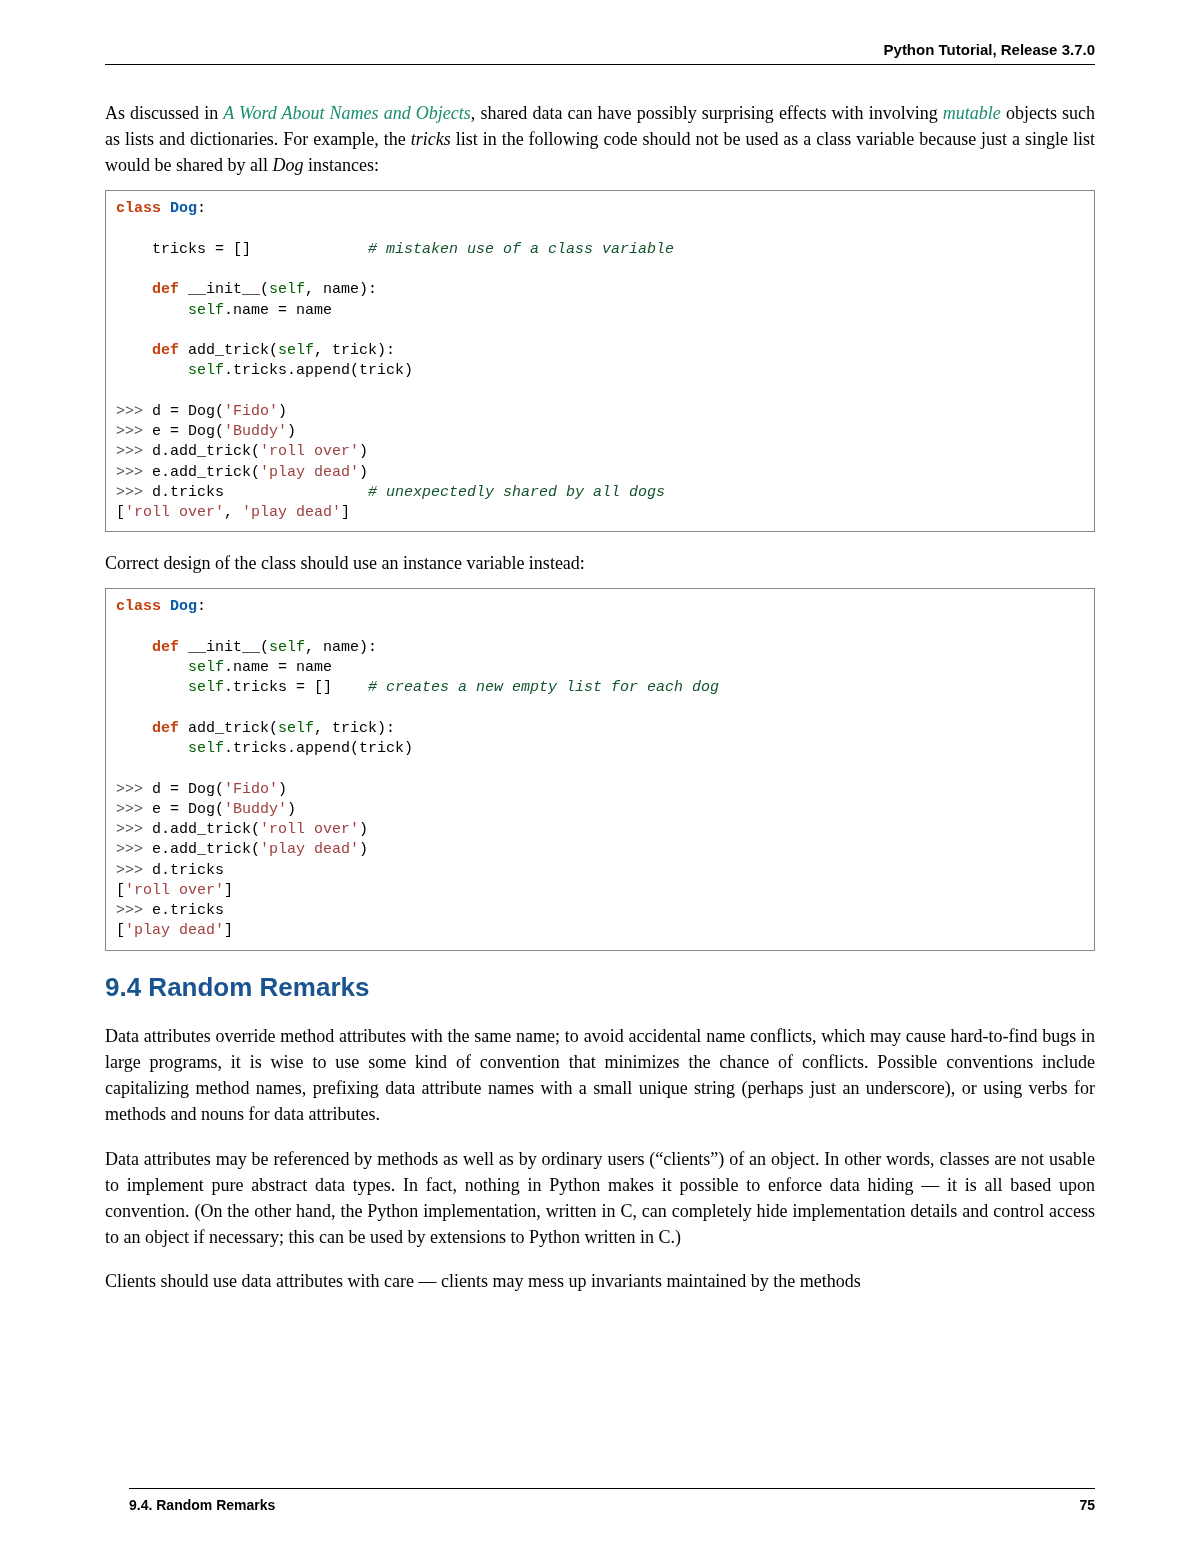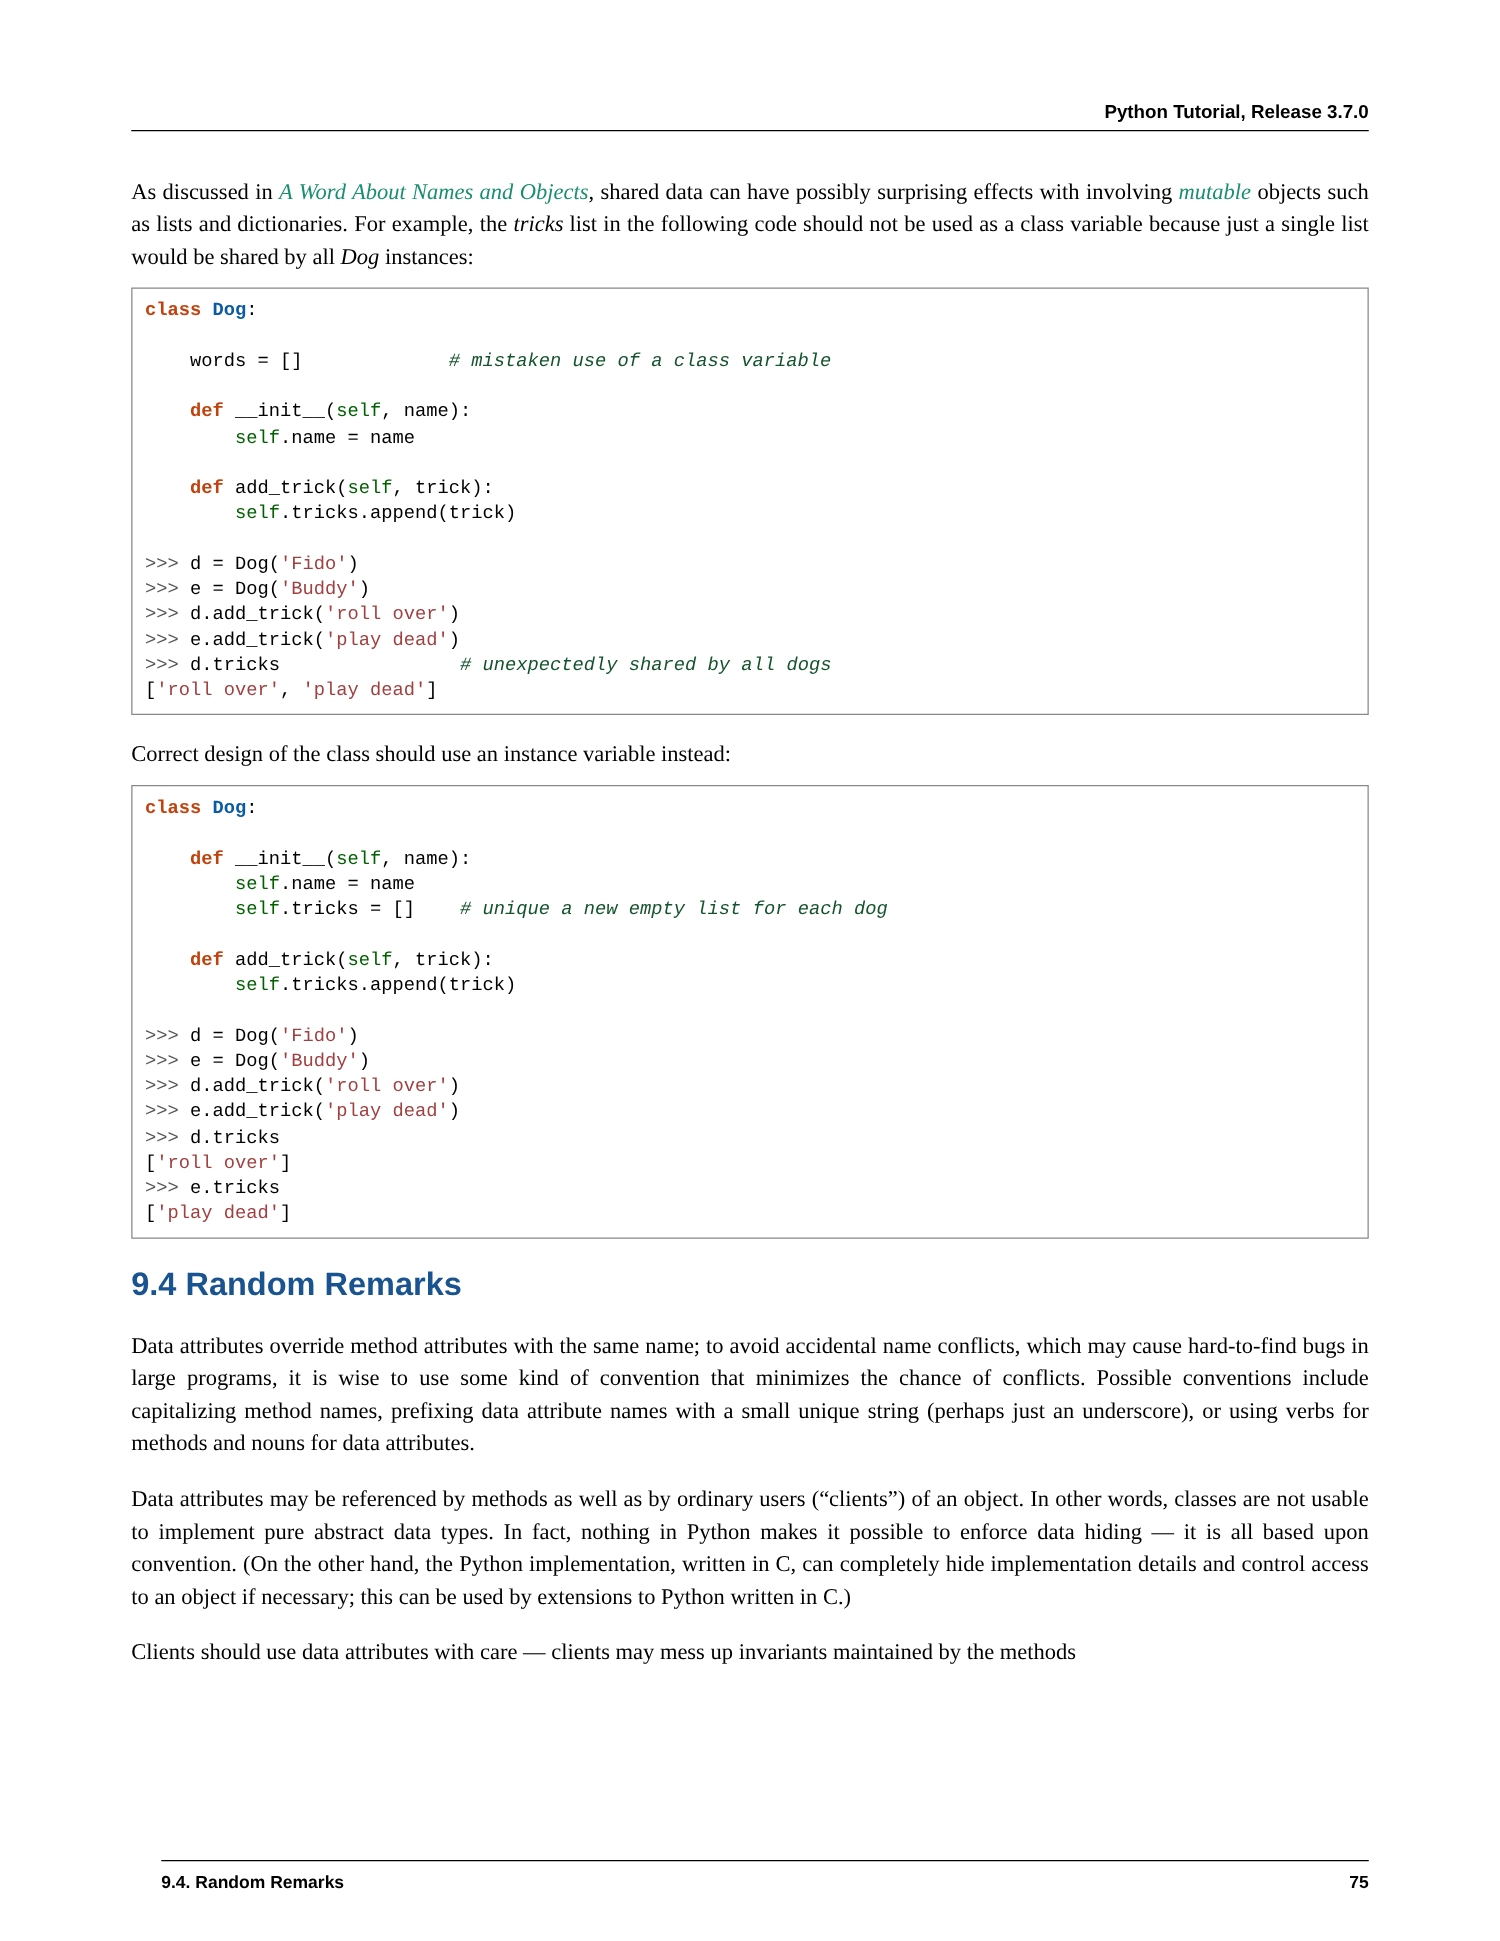--- a/index.html
+++ b/index.html
@@ -6,21 +6,21 @@
     margin: 0;
     padding: 0;
     font-family: Georgia, 'Times New Roman', serif;
     font-size: 15px;
     color: #000;
     background: #fff;
   }
   .page {
     width: 1200px;
     min-height: 1553px;
-    padding: 81px 105px 40px 105px;
+    padding: 41px 105px 40px 105px;
     box-sizing: border-box;
     position: relative;
   }
   .header {
     text-align: right;
     border-bottom: 1px solid #000;
     padding-bottom: 6px;
     font-weight: bold;
     font-family: Arial, Helvetica, sans-serif;
     font-size: 15px;
@@ -84,42 +84,42 @@
   <div class="header">
     <span>Python Tutorial, Release 3.7.0</span>
   </div>
 
   <p class="body-text">
     <span>As discussed in </span><span class="link">A Word About Names and Objects</span><span>, shared data can have possibly surprising effects with involving </span><span class="link">mutable</span><span> objects such as lists and dictionaries.  For example, the </span><span class="italic">tricks</span><span> list in the following code should not be used as a class variable because just a single list would be shared by all </span><span class="italic">Dog</span><span> instances:</span>
   </p>
 
   <div class="codebox"><span class="kw">class</span><span class="cls"> Dog</span><span>:</span>
 <span></span>
-<span>    words = []             </span><span class="cmt"># mistaken use of a class variable</span>
+<span>    tricks = []             </span><span class="cmt"># mistaken use of a class variable</span>
 <span></span>
 <span class="kw">    def</span><span> __init__(</span><span class="slf">self</span><span>, name):</span>
 <span>        </span><span class="slf">self</span><span>.name = name</span>
 <span></span>
 <span class="kw">    def</span><span> add_trick(</span><span class="slf">self</span><span>, trick):</span>
 <span>        </span><span class="slf">self</span><span>.tricks.append(trick)</span>
 <span></span>
 <span class="prompt">&gt;&gt;&gt; </span><span>d = Dog(</span><span class="str">'Fido'</span><span>)</span>
 <span class="prompt">&gt;&gt;&gt; </span><span>e = Dog(</span><span class="str">'Buddy'</span><span>)</span>
 <span class="prompt">&gt;&gt;&gt; </span><span>d.add_trick(</span><span class="str">'roll over'</span><span>)</span>
 <span class="prompt">&gt;&gt;&gt; </span><span>e.add_trick(</span><span class="str">'play dead'</span><span>)</span>
 <span class="prompt">&gt;&gt;&gt; </span><span>d.tricks                </span><span class="cmt"># unexpectedly shared by all dogs</span>
 <span>[</span><span class="str">'roll over'</span><span>, </span><span class="str">'play dead'</span><span>]</span></div>
 
   <p class="body-text">Correct design of the class should use an instance variable instead:</p>
 
   <div class="codebox"><span class="kw">class</span><span class="cls"> Dog</span><span>:</span>
 <span></span>
 <span class="kw">    def</span><span> __init__(</span><span class="slf">self</span><span>, name):</span>
 <span>        </span><span class="slf">self</span><span>.name = name</span>
-<span>        </span><span class="slf">self</span><span>.tricks = []    </span><span class="cmt"># unique a new empty list for each dog</span>
+<span>        </span><span class="slf">self</span><span>.tricks = []    </span><span class="cmt"># creates a new empty list for each dog</span>
 <span></span>
 <span class="kw">    def</span><span> add_trick(</span><span class="slf">self</span><span>, trick):</span>
 <span>        </span><span class="slf">self</span><span>.tricks.append(trick)</span>
 <span></span>
 <span class="prompt">&gt;&gt;&gt; </span><span>d = Dog(</span><span class="str">'Fido'</span><span>)</span>
 <span class="prompt">&gt;&gt;&gt; </span><span>e = Dog(</span><span class="str">'Buddy'</span><span>)</span>
 <span class="prompt">&gt;&gt;&gt; </span><span>d.add_trick(</span><span class="str">'roll over'</span><span>)</span>
 <span class="prompt">&gt;&gt;&gt; </span><span>e.add_trick(</span><span class="str">'play dead'</span><span>)</span>
 <span class="prompt">&gt;&gt;&gt; </span><span>d.tricks</span>
 <span>[</span><span class="str">'roll over'</span><span>]</span>

